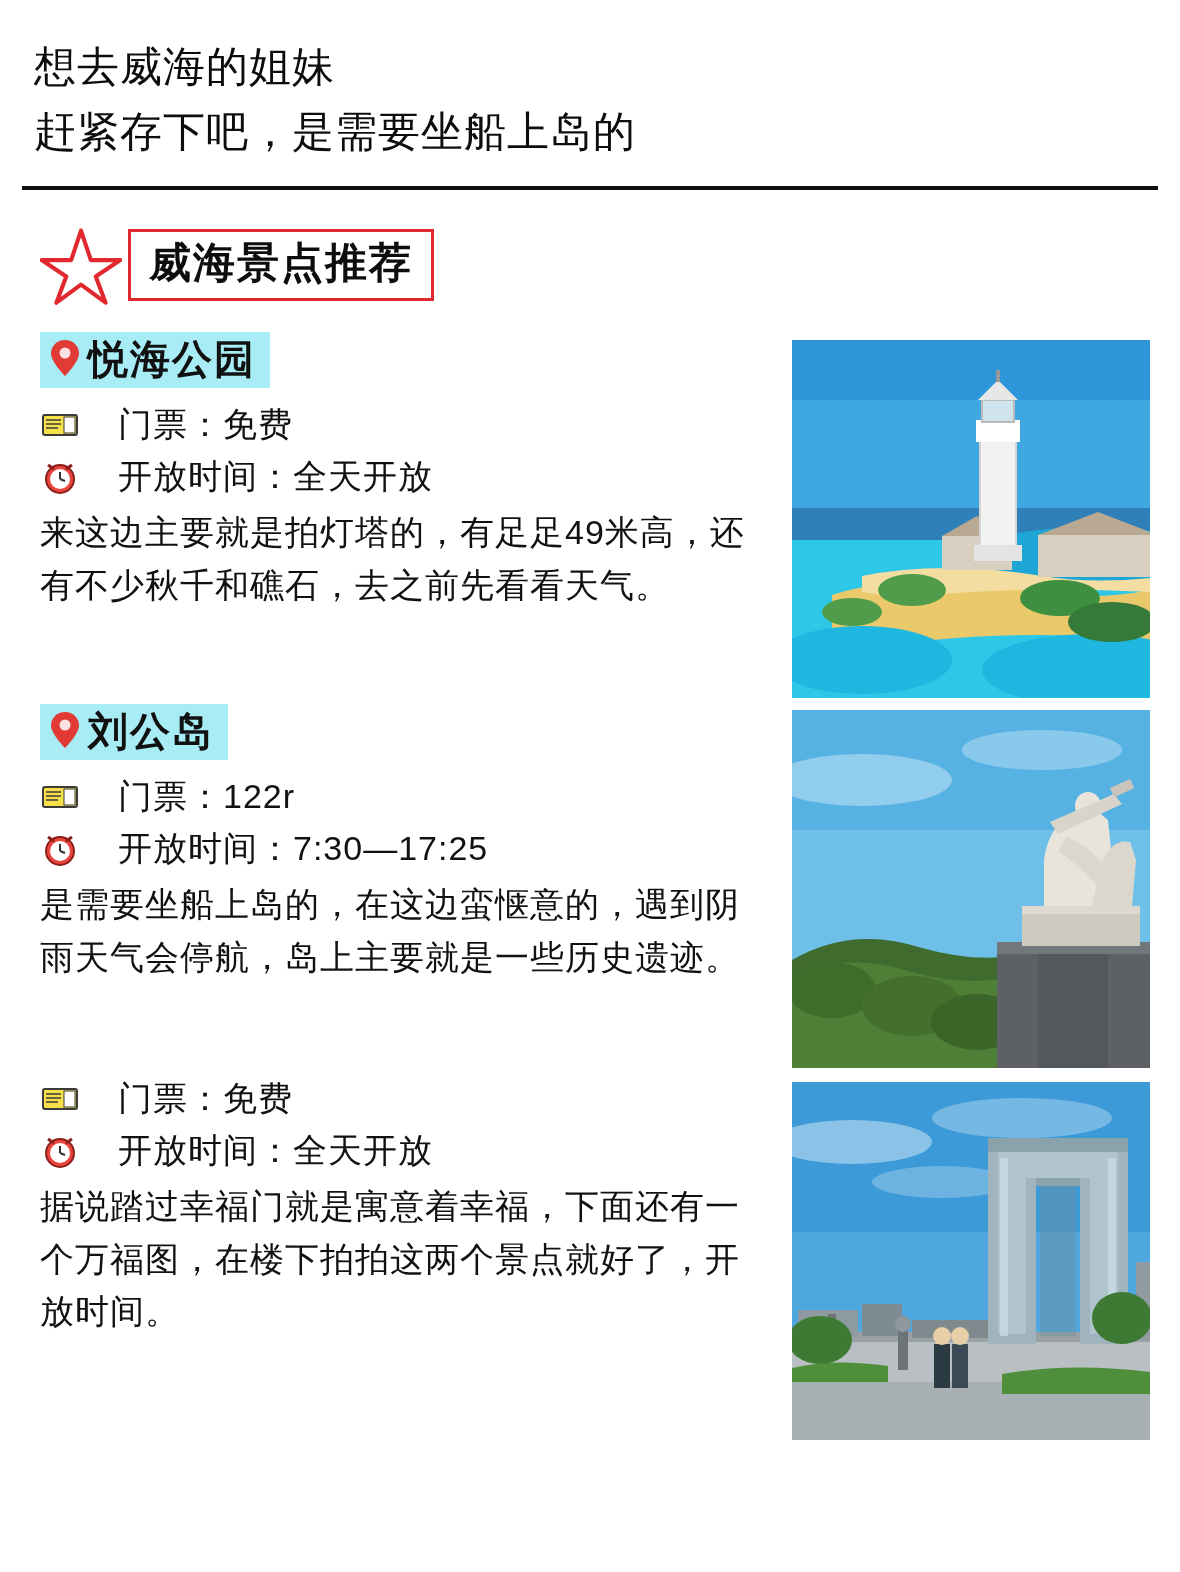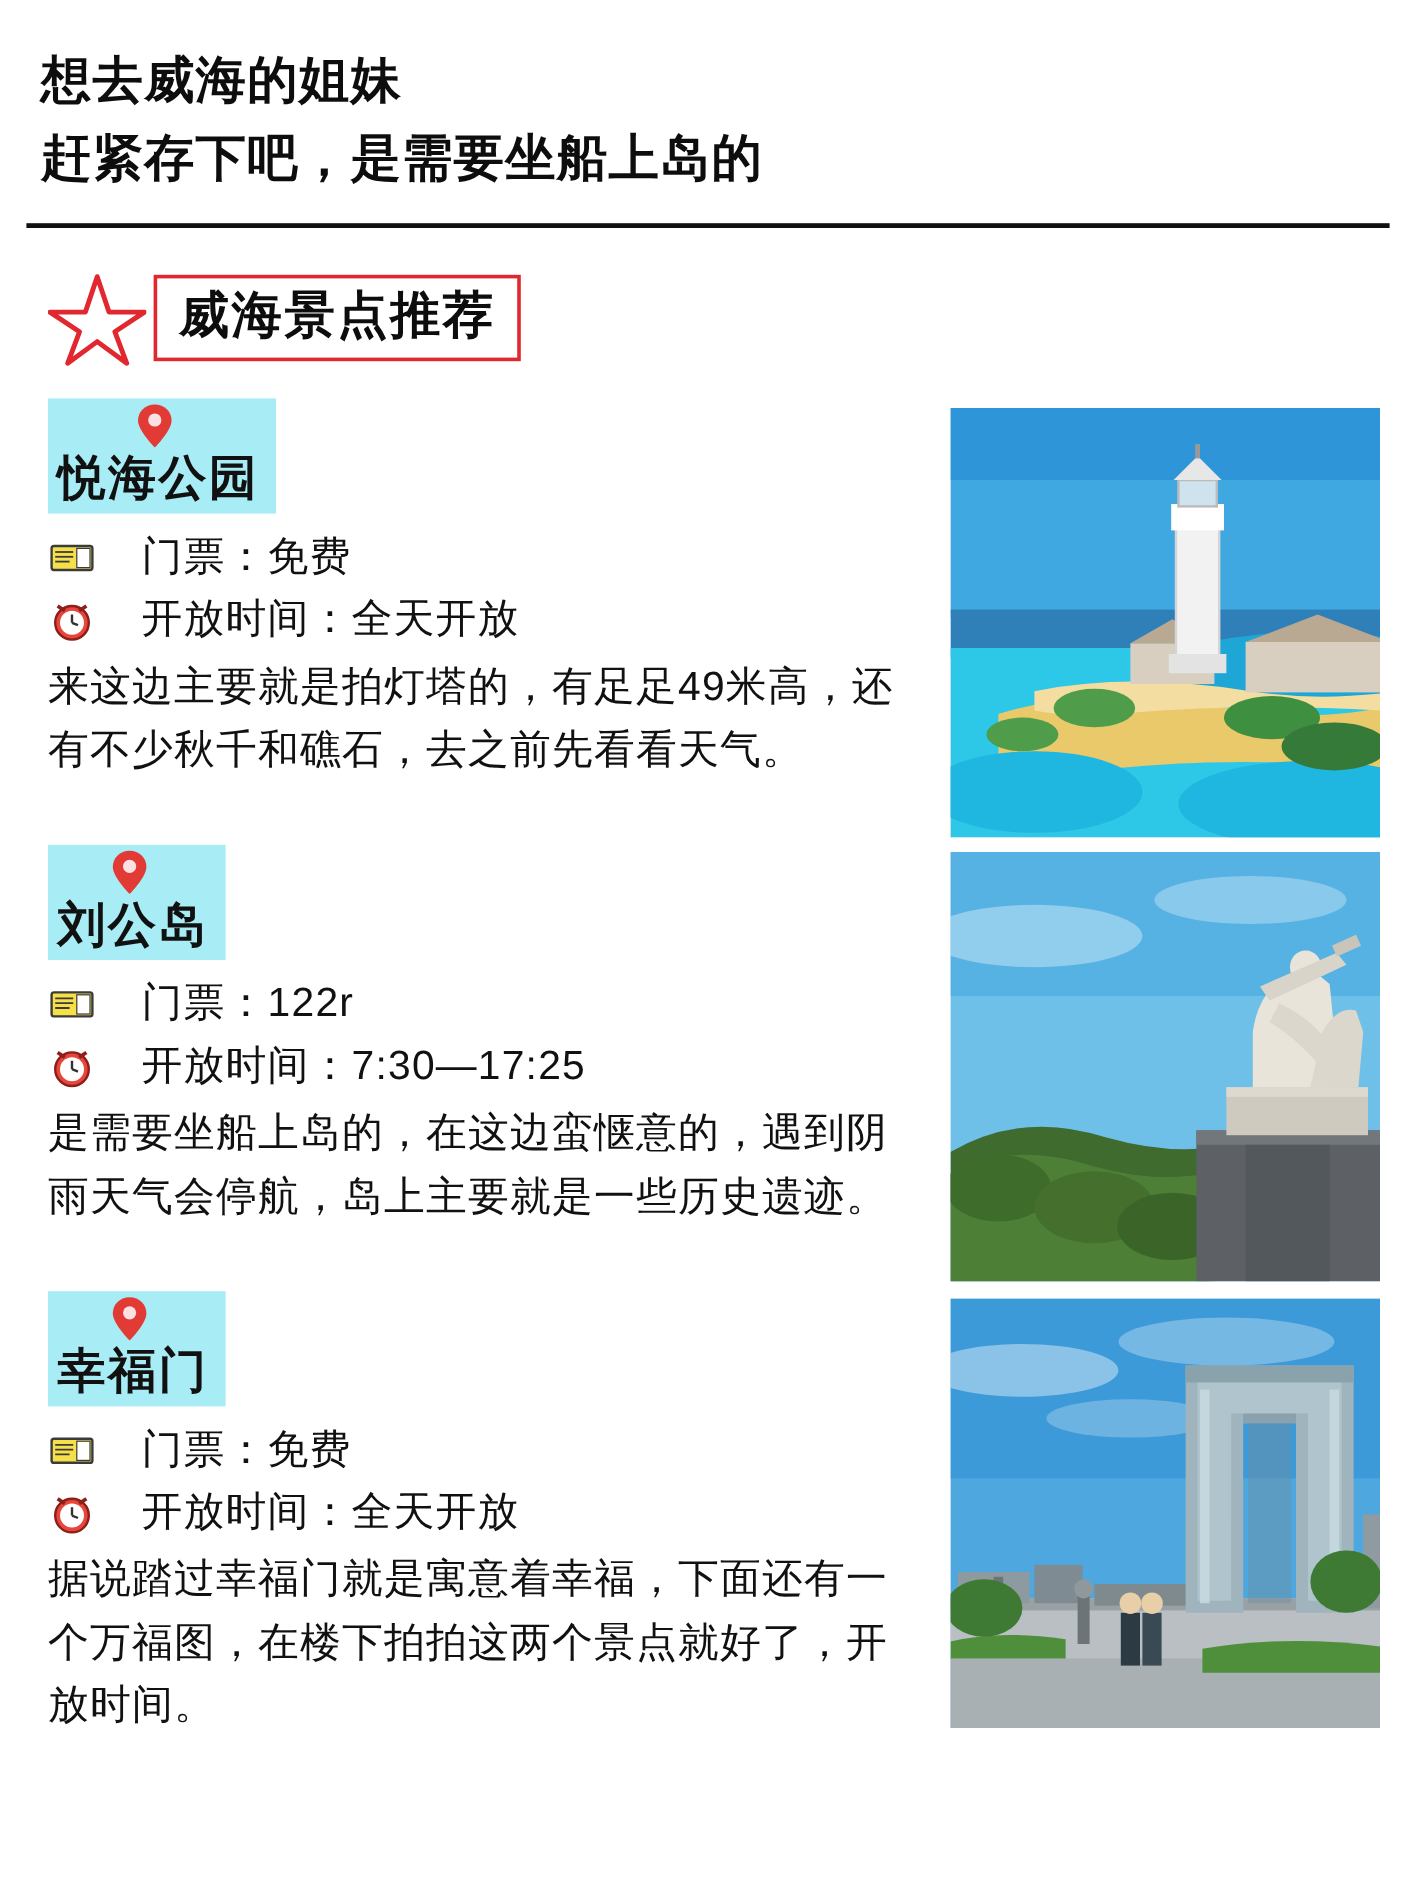--- a/index.html
+++ b/index.html
@@ -20,21 +20,21 @@
     height: 1572px;
     box-sizing: border-box;
   }
 
   
   .header {
     padding: 34px 40px 0 34px;
   }
   .header .line {
     font-size: 42px;
-    font-weight: bold;
+    font-weight: normal;
     letter-spacing: 1px;
     line-height: 1.55;
     color: #0d0d0d;
   }
   .header-rule {
     margin: 22px 22px 0 22px;
     border-bottom: 4px solid #111111;
   }
 
   
@@ -75,21 +75,20 @@
   }
   .entry + .entry {
     margin-top: 12px;
   }
   .entry-head {
     display: inline-flex;
     align-items: center;
     background: #a8ecf5;
     padding: 4px 14px 6px 8px;
     margin-bottom: 14px;
-    flex-direction: column;
   }
   .pin-icon {
     width: 34px;
     height: 40px;
     margin-right: 6px;
     flex: 0 0 auto;
     position: relative;
     top: -1px;
   }
   .entry-name {
@@ -294,29 +293,20 @@
           <path d="M300 196 L310 150 Q322 128 338 132 L344 150 L340 196 Z" fill="#dcd7cc"></path>
           <ellipse cx="296" cy="96" rx="13" ry="14" fill="#e8e4da"></ellipse>
           <path d="M258 112 L322 84 L330 94 L266 124 Z" fill="#d9d4c9"></path>
           <rect x="318" y="78" width="22" height="10" transform="rotate(-24 318 78)" fill="#cac5ba"></rect>
           <path d="M274 126 Q300 138 316 160 L306 176 Q284 152 266 142 Z" fill="#dcd7cc"></path>
         </svg>
       </div>
     </div>
 
     <div class="entry">
-      <div class="entry-head">
-        <span class="pin-icon">
-          <svg viewBox="0 0 34 40" width="34" height="40" aria-hidden="true">
-            <path d="M17 2 C9 2 3 8 3 15.5 C3 24 17 38 17 38 C17 38 31 24 31 15.5 C31 8 25 2 17 2 Z" fill="#e23b36"></path>
-            <circle cx="17" cy="15" r="5.5" fill="#ffffff" opacity="0.85"></circle>
-          </svg>
-        </span>
-        <span class="entry-name">幸福门</span>
-      </div>
 
       <div class="meta-row">
         <span class="meta-icon">
           <svg viewBox="0 0 40 40" width="40" height="40" aria-hidden="true">
             <rect x="3" y="10" width="34" height="20" rx="2" fill="#f5e04a" stroke="#3b3b3b" stroke-width="2"></rect>
             <rect x="24" y="12" width="11" height="16" fill="#ffffff" stroke="#3b3b3b" stroke-width="1"></rect>
             <line x1="6" y1="15" x2="21" y2="15" stroke="#3b3b3b" stroke-width="1.5"></line>
             <line x1="6" y1="19" x2="21" y2="19" stroke="#3b3b3b" stroke-width="1.5"></line>
             <line x1="6" y1="23" x2="18" y2="23" stroke="#3b3b3b" stroke-width="1.5"></line>
           </svg>

